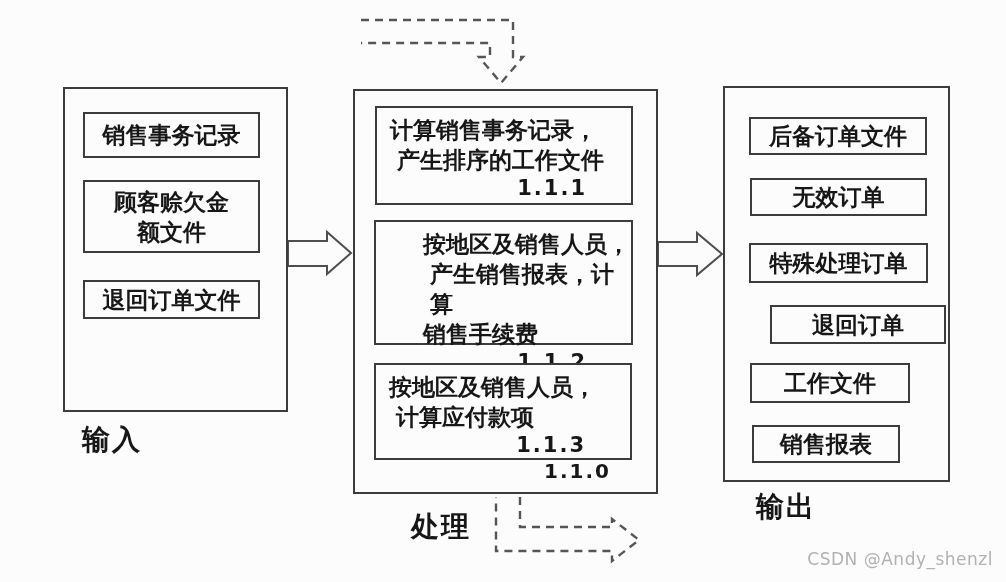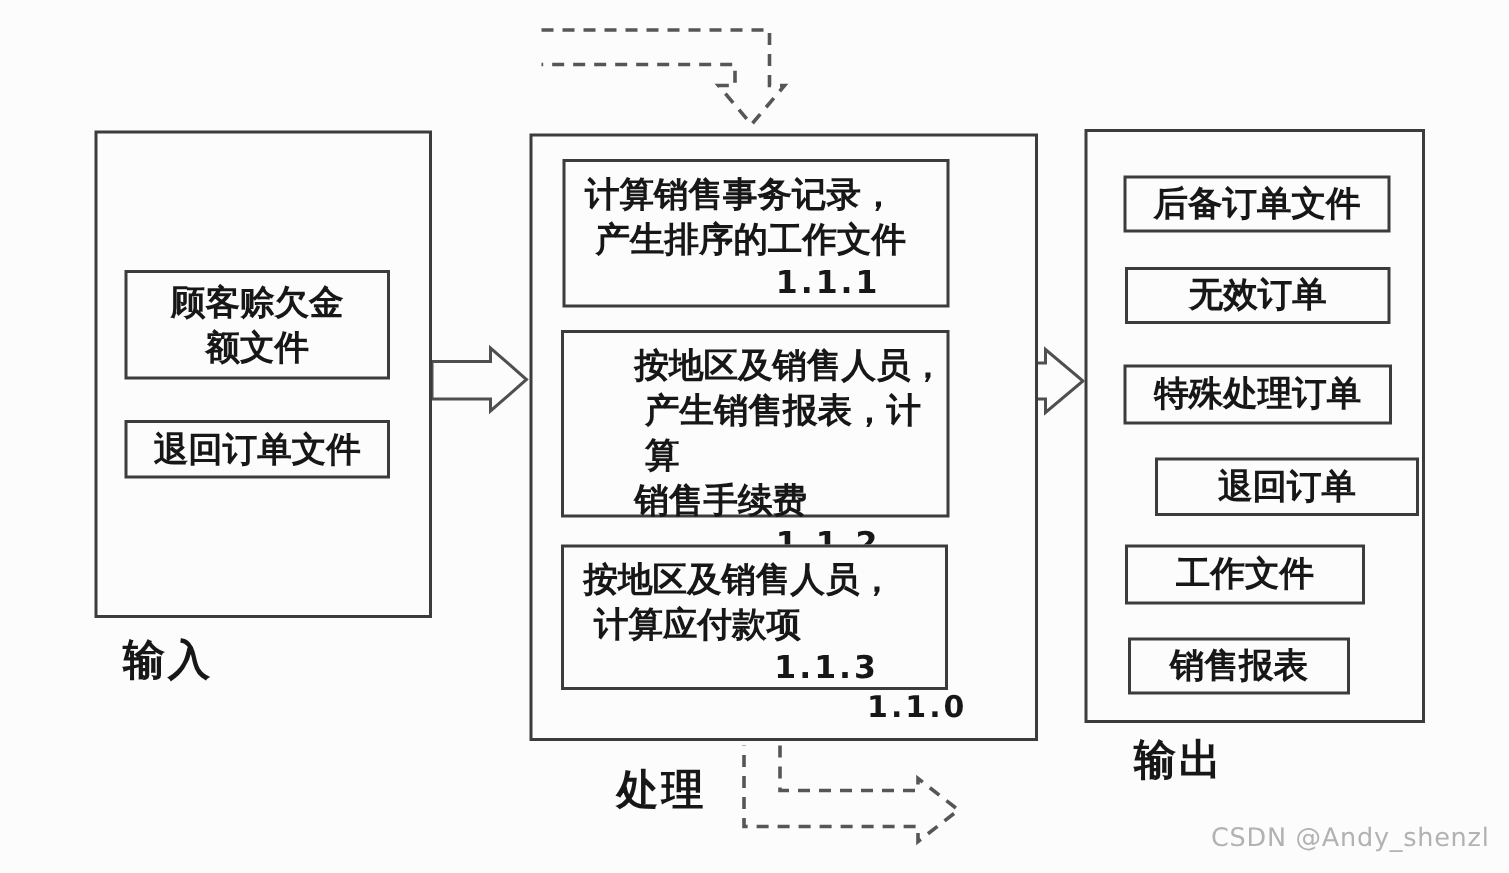--- a/index.html
+++ b/index.html
@@ -101,31 +101,34 @@
     <g>
       <polygon points="658,242 697,242 697,233 722,254 697,275 697,266 658,266" fill="#fcfcfc" stroke="#4f4f4f" stroke-width="2"></polygon>
     </g>
 
     <g>
       <path d="M520 497 L520 527 L612 527 L612 519 L639 540 L612 561 L612 551 L496 551 L496 497" fill="none" stroke="#565656" stroke-width="2.4" stroke-dasharray="8 6"></path>
     </g>
   </svg>
 
   <div class="panel" style="left:63px; top:87px; width:225px; height:325px;">
+    <div class="box" style="left:18px; top:23px; width:177px; height:46px;">
+      <div>销售事务记录</div>
+    </div>
     <div class="box" style="left:18px; top:91px; width:177px; height:73px;">
       <div>顾客赊欠金</div>
       <div>额文件</div>
     </div>
     <div class="box" style="left:18px; top:191px; width:177px; height:39px;">
       <div>退回订单文件</div>
     </div>
   </div>
   <div class="panel-label" style="left:82px; top:421px;text-align:center;">输入</div>
 
-  <div class="panel" style="left:353px; top:89px; width:339px; height:405px;">
+  <div class="panel" style="left:353px; top:89px; width:305px; height:405px;">
     <div class="stepbox" style="left:20px; top:15px; width:258px; height:99px;">
       <div>计算销售事务记录，</div>
       <div class="cont">产生排序的工作文件</div>
       <div class="step-id">1.1.1</div>
     </div>
     <div class="stepbox" style="left:19px; top:129px; width:259px; height:125px;padding-left:47px;">
       <div>按地区及销售人员，</div>
       <div class="cont">产生销售报表，计算</div>
       <div>销售手续费</div>
       <div class="step-id">1.1.2</div>

